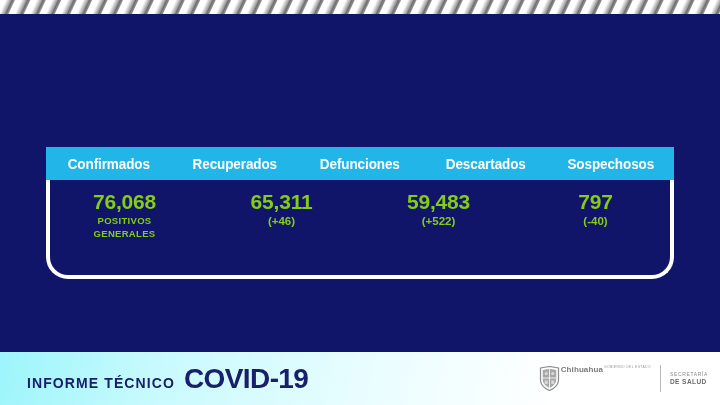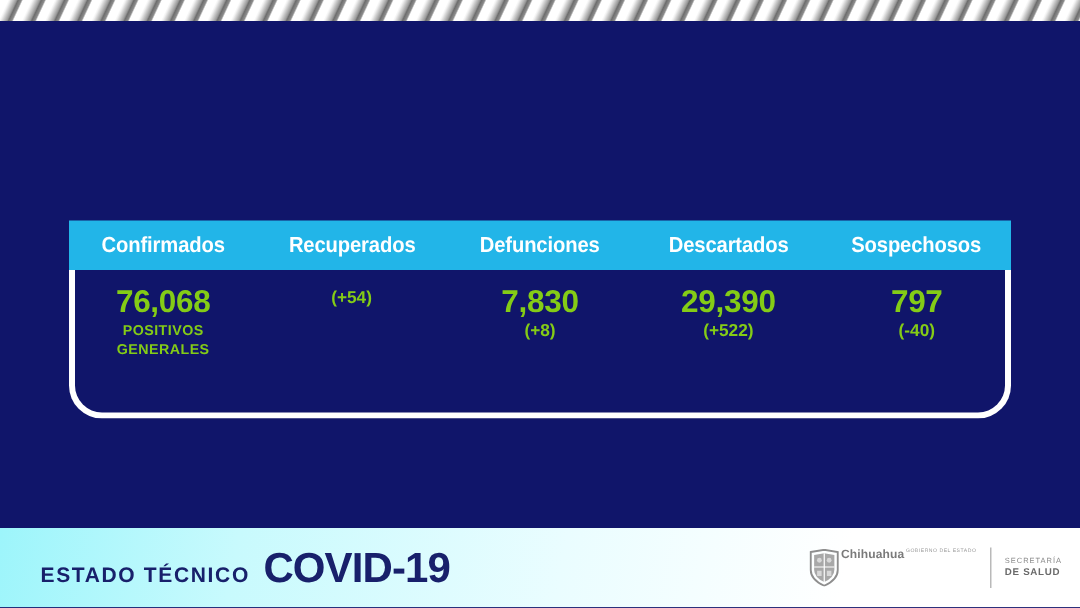--- a/index.html
+++ b/index.html
@@ -233,46 +233,43 @@
 
       <div class="values-row">
 
         <div class="value-cell">
           <span class="value-main">76,068</span>
           <span class="value-sub two-line">POSITIVOS</span>
           <span class="value-sub two-line">GENERALES</span>
         </div>
 
         <div class="value-cell">
-          <span class="value-sub">(+54)</span>
-        </div>
-
-        <div class="value-cell">
-          <span class="value-main">7,830</span>
-          <span class="value-sub">(+8)</span>
-        </div>
-
-        <div class="value-cell">
-          <span class="value-main">29,390</span>
+          <span class="value-main">65,311</span>
+          <span class="value-sub">(+46)</span>
+        </div>
+
+
+        <div class="value-cell">
+          <span class="value-main">59,483</span>
           <span class="value-sub">(+522)</span>
         </div>
 
         <div class="value-cell">
           <span class="value-main">797</span>
           <span class="value-sub">(-40)</span>
         </div>
 
       </div>
     </div>
   </div>
 
   <div class="footer">
 
     <div class="footer-left">
-      <span class="footer-informe">ESTADO TÉCNICO</span>
+      <span class="footer-informe">INFORME TÉCNICO</span>
       <span class="footer-covid">COVID-19</span>
     </div>
 
     <div class="footer-right">
 
       <div class="logo-chih">
         <svg class="shield" viewBox="0 0 42 50">
           <path d="M3 4 L21 1 L39 4 L39 28 Q39 41 21 49 Q3 41 3 28 Z" fill="none" stroke="#8e8e8e" stroke-width="2.5"></path>
           <path d="M7.5 8 L21 5.5 L34.5 8 L34.5 27.5 Q34.5 37.5 21 44 Q7.5 37.5 7.5 27.5 Z" fill="#a8a8a8"></path>
           <path d="M21 5.5 L21 44" stroke="#ffffff" stroke-width="1.6"></path>

